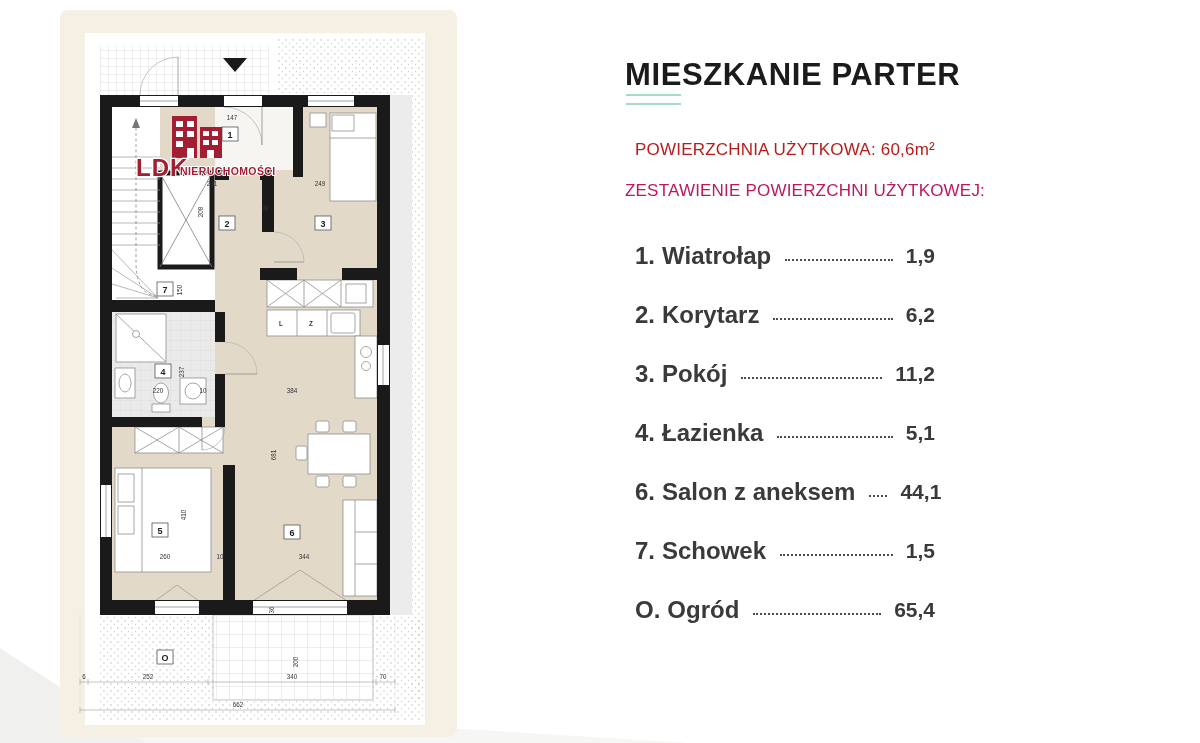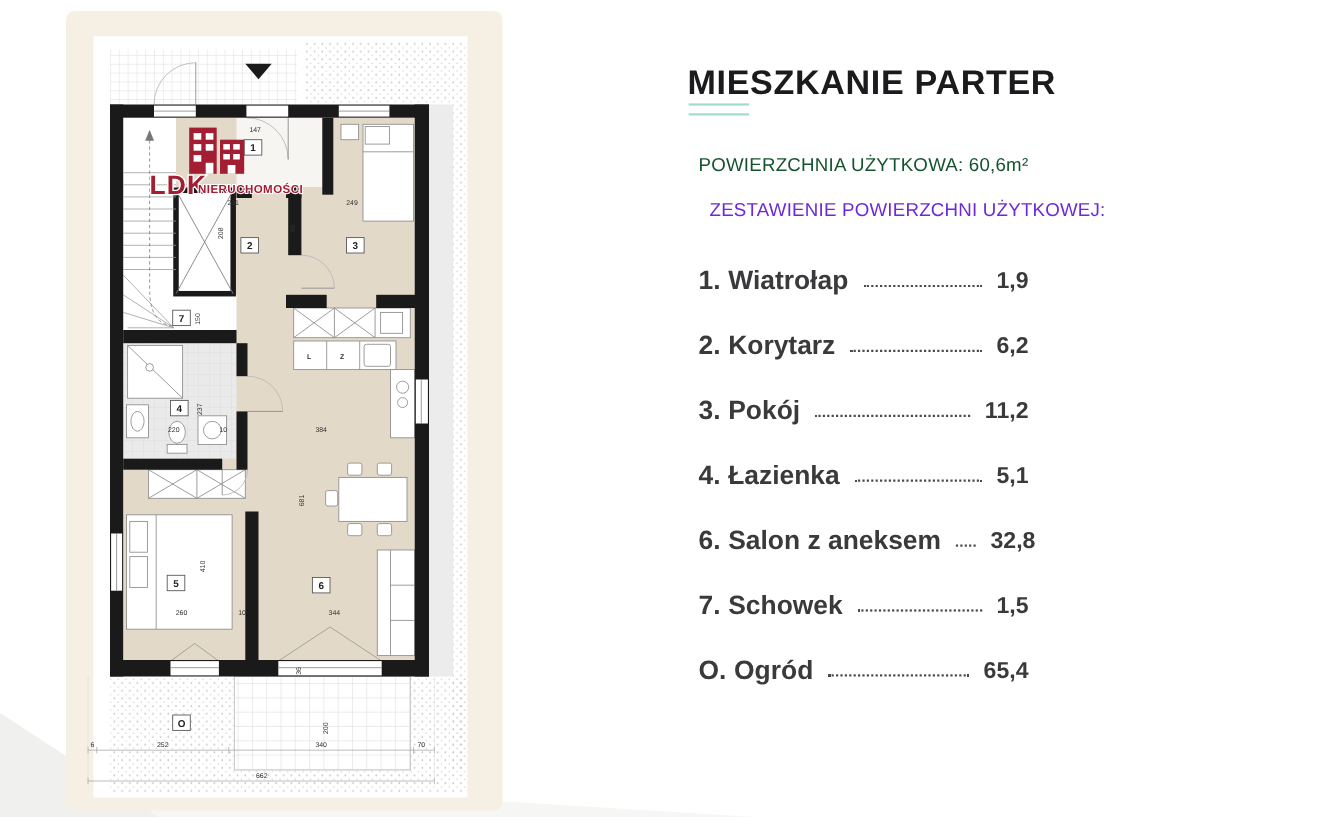--- a/index.html
+++ b/index.html
@@ -5,22 +5,22 @@
   html,body{margin:0;padding:0;background:#ffffff;}
   .page{position:relative;width:1200px;height:743px;overflow:hidden;background:#fff;
         font-family:"Liberation Sans",sans-serif;}
   .bg-decor{position:absolute;left:0;top:0;width:1200px;height:743px;pointer-events:none;}
   .plan-wrap{position:absolute;left:60px;top:10px;width:397px;height:727px;}
   .details{position:absolute;left:625px;top:0;width:345px;height:743px;}
   .title{position:absolute;left:0;top:36px;font-size:31px;font-weight:bold;color:#1b1b1d;
          letter-spacing:0.6px;white-space:nowrap;}
   .title-underline{position:absolute;left:1px;top:94px;width:55px;height:7px;
          border-top:2px solid #a5dbcf;border-bottom:2px solid #a5dbcf;}
-  .area-line{position:absolute;left:10px;top:140px;font-size:17px;color:#14532d;letter-spacing:0.2px;white-space:nowrap;}
-  .list-heading{position:absolute;left:20px;top:181px;font-size:17px;color:#6d28d9;letter-spacing:0.2px;white-space:nowrap;}
+  .area-line{position:absolute;left:10px;top:140px;font-size:17px;color:#b91c1c;letter-spacing:0.2px;white-space:nowrap;}
+  .list-heading{position:absolute;left:0;top:181px;font-size:17px;color:#be185d;letter-spacing:0.2px;white-space:nowrap;}
   .room-list{position:absolute;left:10px;top:227px;width:300px;}
   .room-row{display:flex;align-items:center;height:58.9px;}
   .room-label{font-size:24px;font-weight:bold;color:#3a3a3c;white-space:nowrap;}
   .room-label .no{margin-right:7px;}
   .leader{flex:1;height:0;border-bottom:2.6px dotted #4b4b4d;margin:8px 13px 0 14px;min-width:18px;}
   .room-area{font-size:21px;font-weight:bold;color:#3a3a3c;white-space:nowrap;text-align:center;}
   svg text{font-family:"Liberation Sans",sans-serif;}
   .dim{font-size:6.3px;fill:#333;}
   .tag{font-size:9px;font-weight:bold;fill:#222;}
 </style>
@@ -339,21 +339,21 @@
       <div class="room-row">
         <span class="room-label"><span class="no">4.</span><span>Łazienka</span></span>
         <span class="leader"></span>
         <span class="room-area">5,1</span>
       </div>
 
 
       <div class="room-row">
         <span class="room-label"><span class="no">6.</span><span>Salon z aneksem</span></span>
         <span class="leader"></span>
-        <span class="room-area">32,8</span>
+        <span class="room-area">44,1</span>
       </div>
 
       <div class="room-row">
         <span class="room-label"><span class="no">7.</span><span>Schowek</span></span>
         <span class="leader"></span>
         <span class="room-area">1,5</span>
       </div>
 
       <div class="room-row">
         <span class="room-label"><span class="no">O.</span><span>Ogród</span></span>

